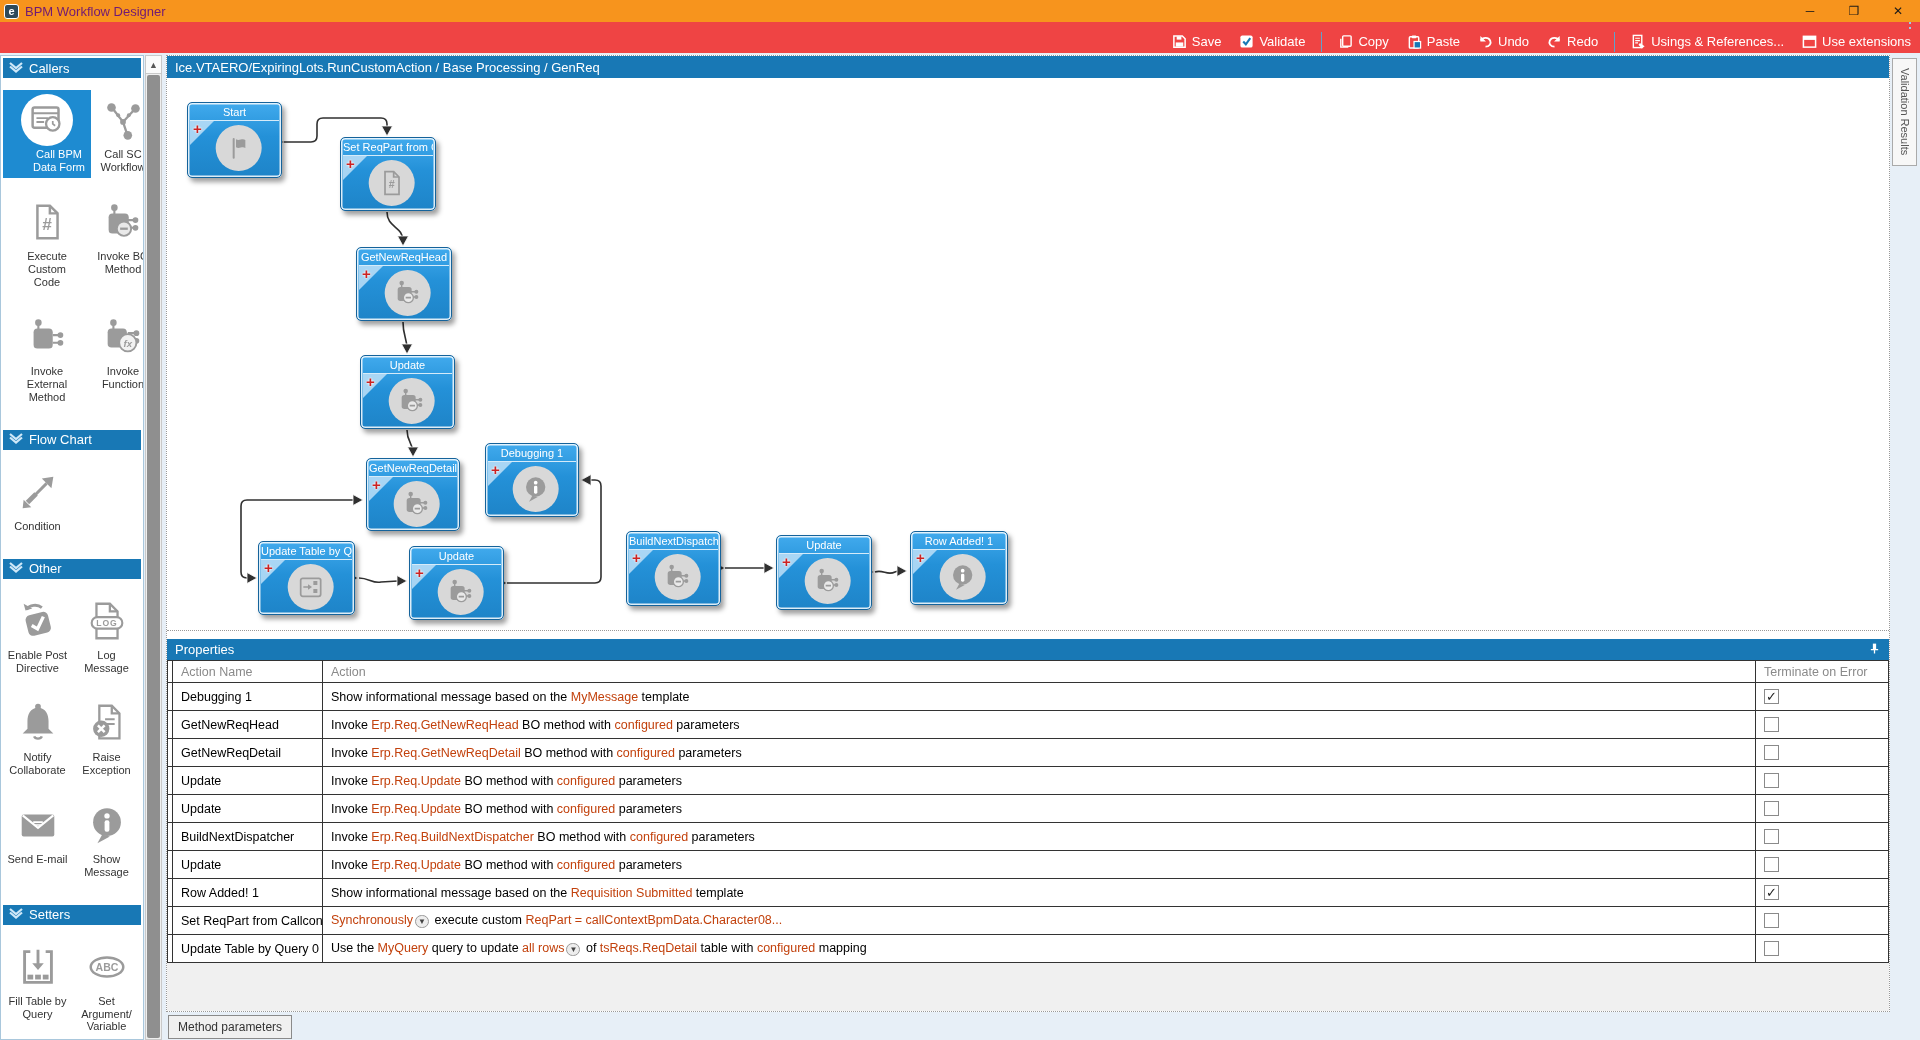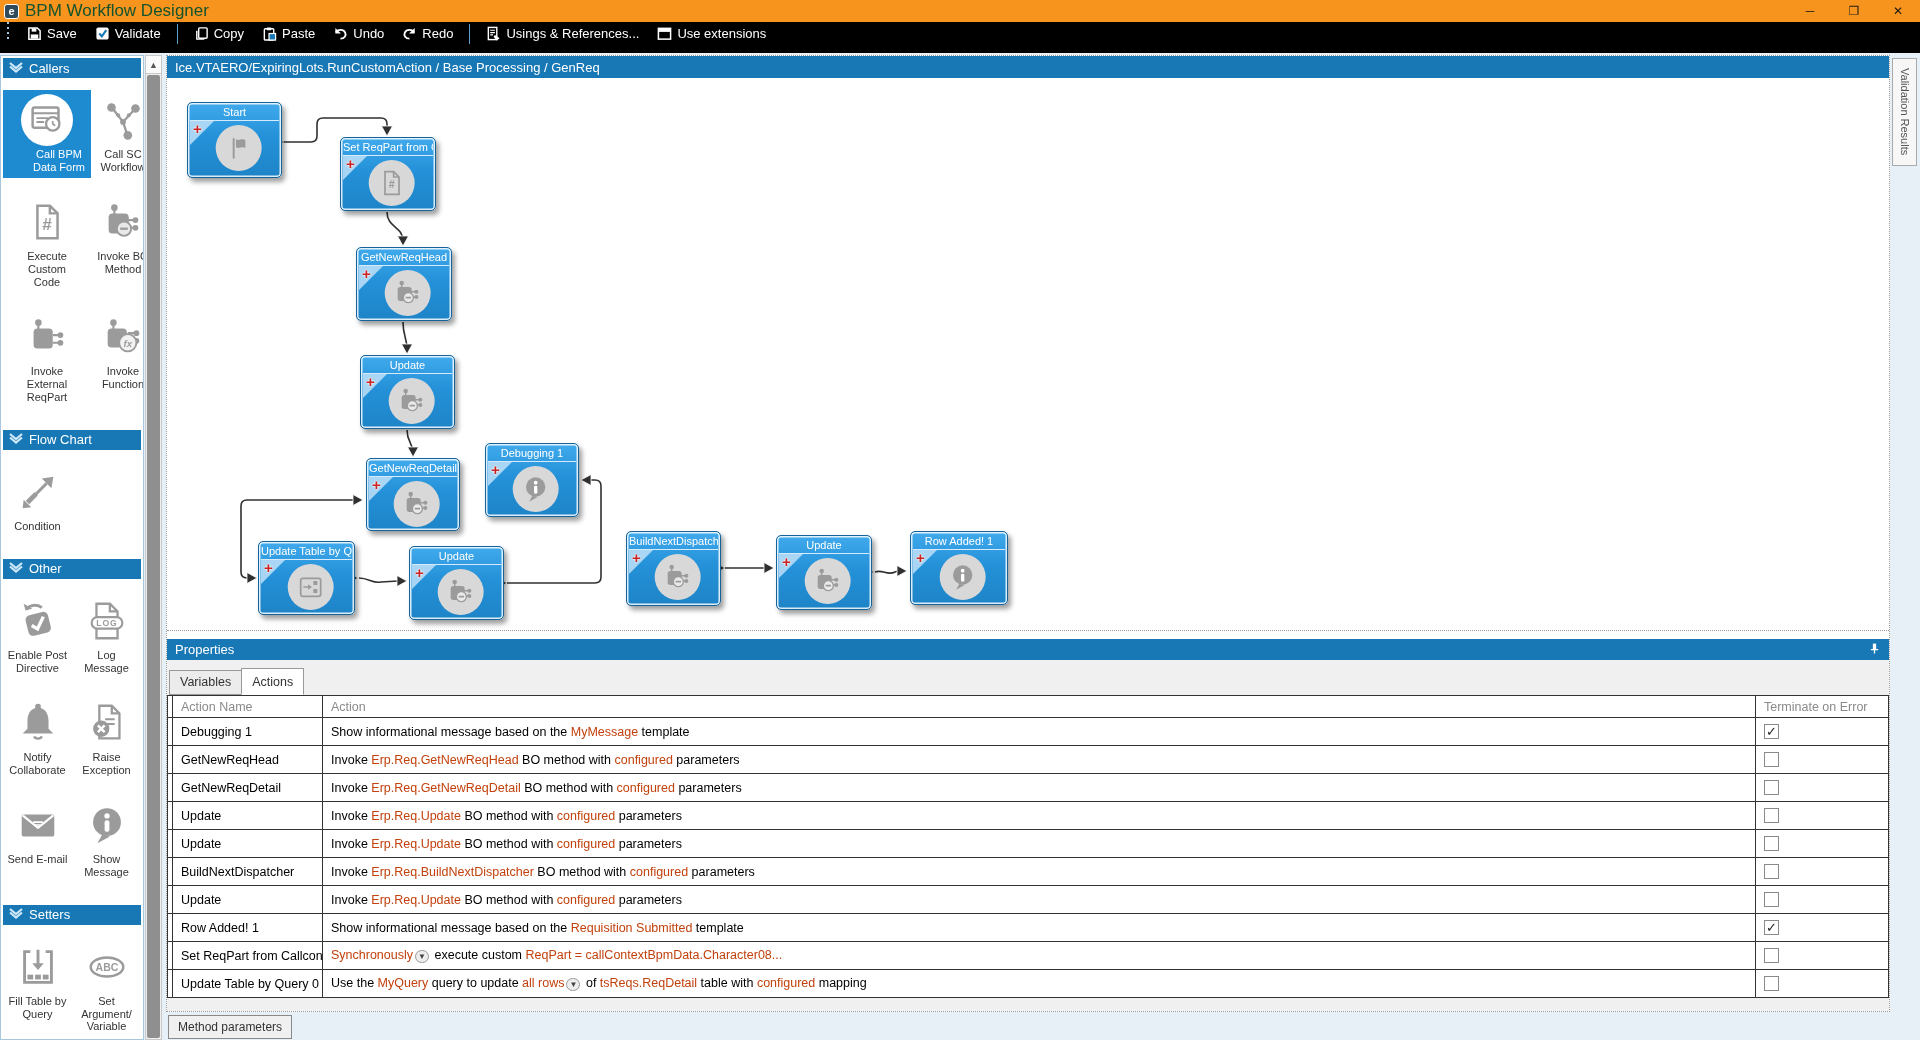--- a/index.html
+++ b/index.html
@@ -4,28 +4,28 @@
 <style>
   * { margin:0; padding:0; box-sizing:border-box; }
   html,body { width:1920px; height:1040px; overflow:hidden; background:#E7EFF7;
               font-family:"Liberation Sans", sans-serif; }
 
   
   .titlebar { position:absolute; left:0; top:0; width:1920px; height:22px; background:#F7941D;
               display:flex; align-items:center; padding-left:4px; }
   .app-logo { width:15px; height:15px; background:#2F4A5A; border:1.5px solid #fff; border-radius:3px;
               color:#fff; font-size:11px; font-weight:bold; line-height:12px; text-align:center; margin-right:6px; }
-  .app-title { font-size:17px; color:#14532d; }
+  .app-title { font-size:13px; color:#701a75; }
   .win-controls { margin-left:auto; display:flex; height:100%; }
   .win-btn { width:44px; height:100%; display:flex; align-items:center; justify-content:center;
              color:#1a1a1a; font-size:12px; cursor:default; }
 
   
-  .toolbar { position:absolute; left:0; top:22px; width:1920px; height:31px; background:#000000;
-             display:flex; align-items:flex-start; color:#fff; }
+  .toolbar { position:absolute; left:0; top:22px; width:1920px; height:31px; background:#ef4444;
+             display:flex; align-items:flex-end; color:#fff;flex-direction:column; }
   .tb-grip { width:4px; height:20px; margin:0 8px 0 6px;
              background-image:repeating-linear-gradient(#9fc9e4 0 2px, transparent 2px 5px); background-size:2px 100%; background-repeat:no-repeat; background-position:1px 0; }
   .tb-btn { display:flex; align-items:center; gap:5px; padding:4px 9px; font-size:13px; white-space:nowrap; cursor:default; }
   .tb-sep { width:1px; height:20px; background:#5ea3cd; margin:0 7px; }
   .tb-btn svg { display:block; }
 
   
   .sidebar { position:absolute; left:0; top:55px; width:144px; height:985px; background:#fff;
              border:1px solid #A9C7DC; overflow:hidden; }
   .sb-header { height:20px; background:#1878B5; color:#fff; font-size:13px; display:flex; align-items:center;
@@ -246,21 +246,21 @@
       <div class="sb-item">
         <div class="icon-wrap">
           <svg width="46" height="46" viewBox="0 0 48 48">
             <circle cx="15" cy="9" r="3.4" fill="#9b9b9b"></circle>
             <path d="M15 11v6M30 22h7M30 30h7" stroke="#9b9b9b" stroke-width="2.2"></path>
             <circle cx="38" cy="22" r="3" fill="#9b9b9b"></circle>
             <circle cx="38" cy="30" r="3" fill="#9b9b9b"></circle>
             <rect x="10" y="15" width="20" height="21" rx="4" fill="#9b9b9b"></rect>
           </svg>
         </div>
-        <div class="sb-label">Invoke External ReqPart</div>
+        <div class="sb-label">Invoke External Method</div>
       </div>
       <div class="sb-item">
         <div class="icon-wrap">
           <svg width="46" height="46" viewBox="0 0 48 48">
             <circle cx="14" cy="9" r="3.4" fill="#9b9b9b"></circle>
             <path d="M14 11v6M29 20h8M29 28h8" stroke="#9b9b9b" stroke-width="2.2"></path>
             <circle cx="38" cy="20" r="3" fill="#9b9b9b"></circle>
             <circle cx="38" cy="28" r="3" fill="#9b9b9b"></circle>
             <rect x="8" y="15" width="20" height="20" rx="4" fill="#9b9b9b"></rect>
             <circle cx="29" cy="30" r="9" fill="#f2f2f2" stroke="#9b9b9b" stroke-width="2"></circle>
@@ -603,24 +603,20 @@
   <div class="prop-header">
     <span>Properties</span>
     <span class="prop-pin">
       <svg width="13" height="13" viewBox="0 0 16 16">
           <rect x="6" y="2" width="4" height="7" fill="#fff"></rect>
           <path d="M3.5 9.5h9M8 9.5V14" stroke="#fff" stroke-width="1.6"></path>
         </svg>
     </span>
   </div>
   <div class="prop-body">
-    <div class="tabs" id="prop-tabs">
-        <div class="tab">Variables</div>
-        <div class="tab active">Actions</div>
-      </div>
     <table class="prop-table">
       <colgroup>
           <col class="c-gutter">
           <col class="c-name">
           <col>
           <col class="c-check">
         </colgroup>
       <thead>
         <tr>
           <th></th>

